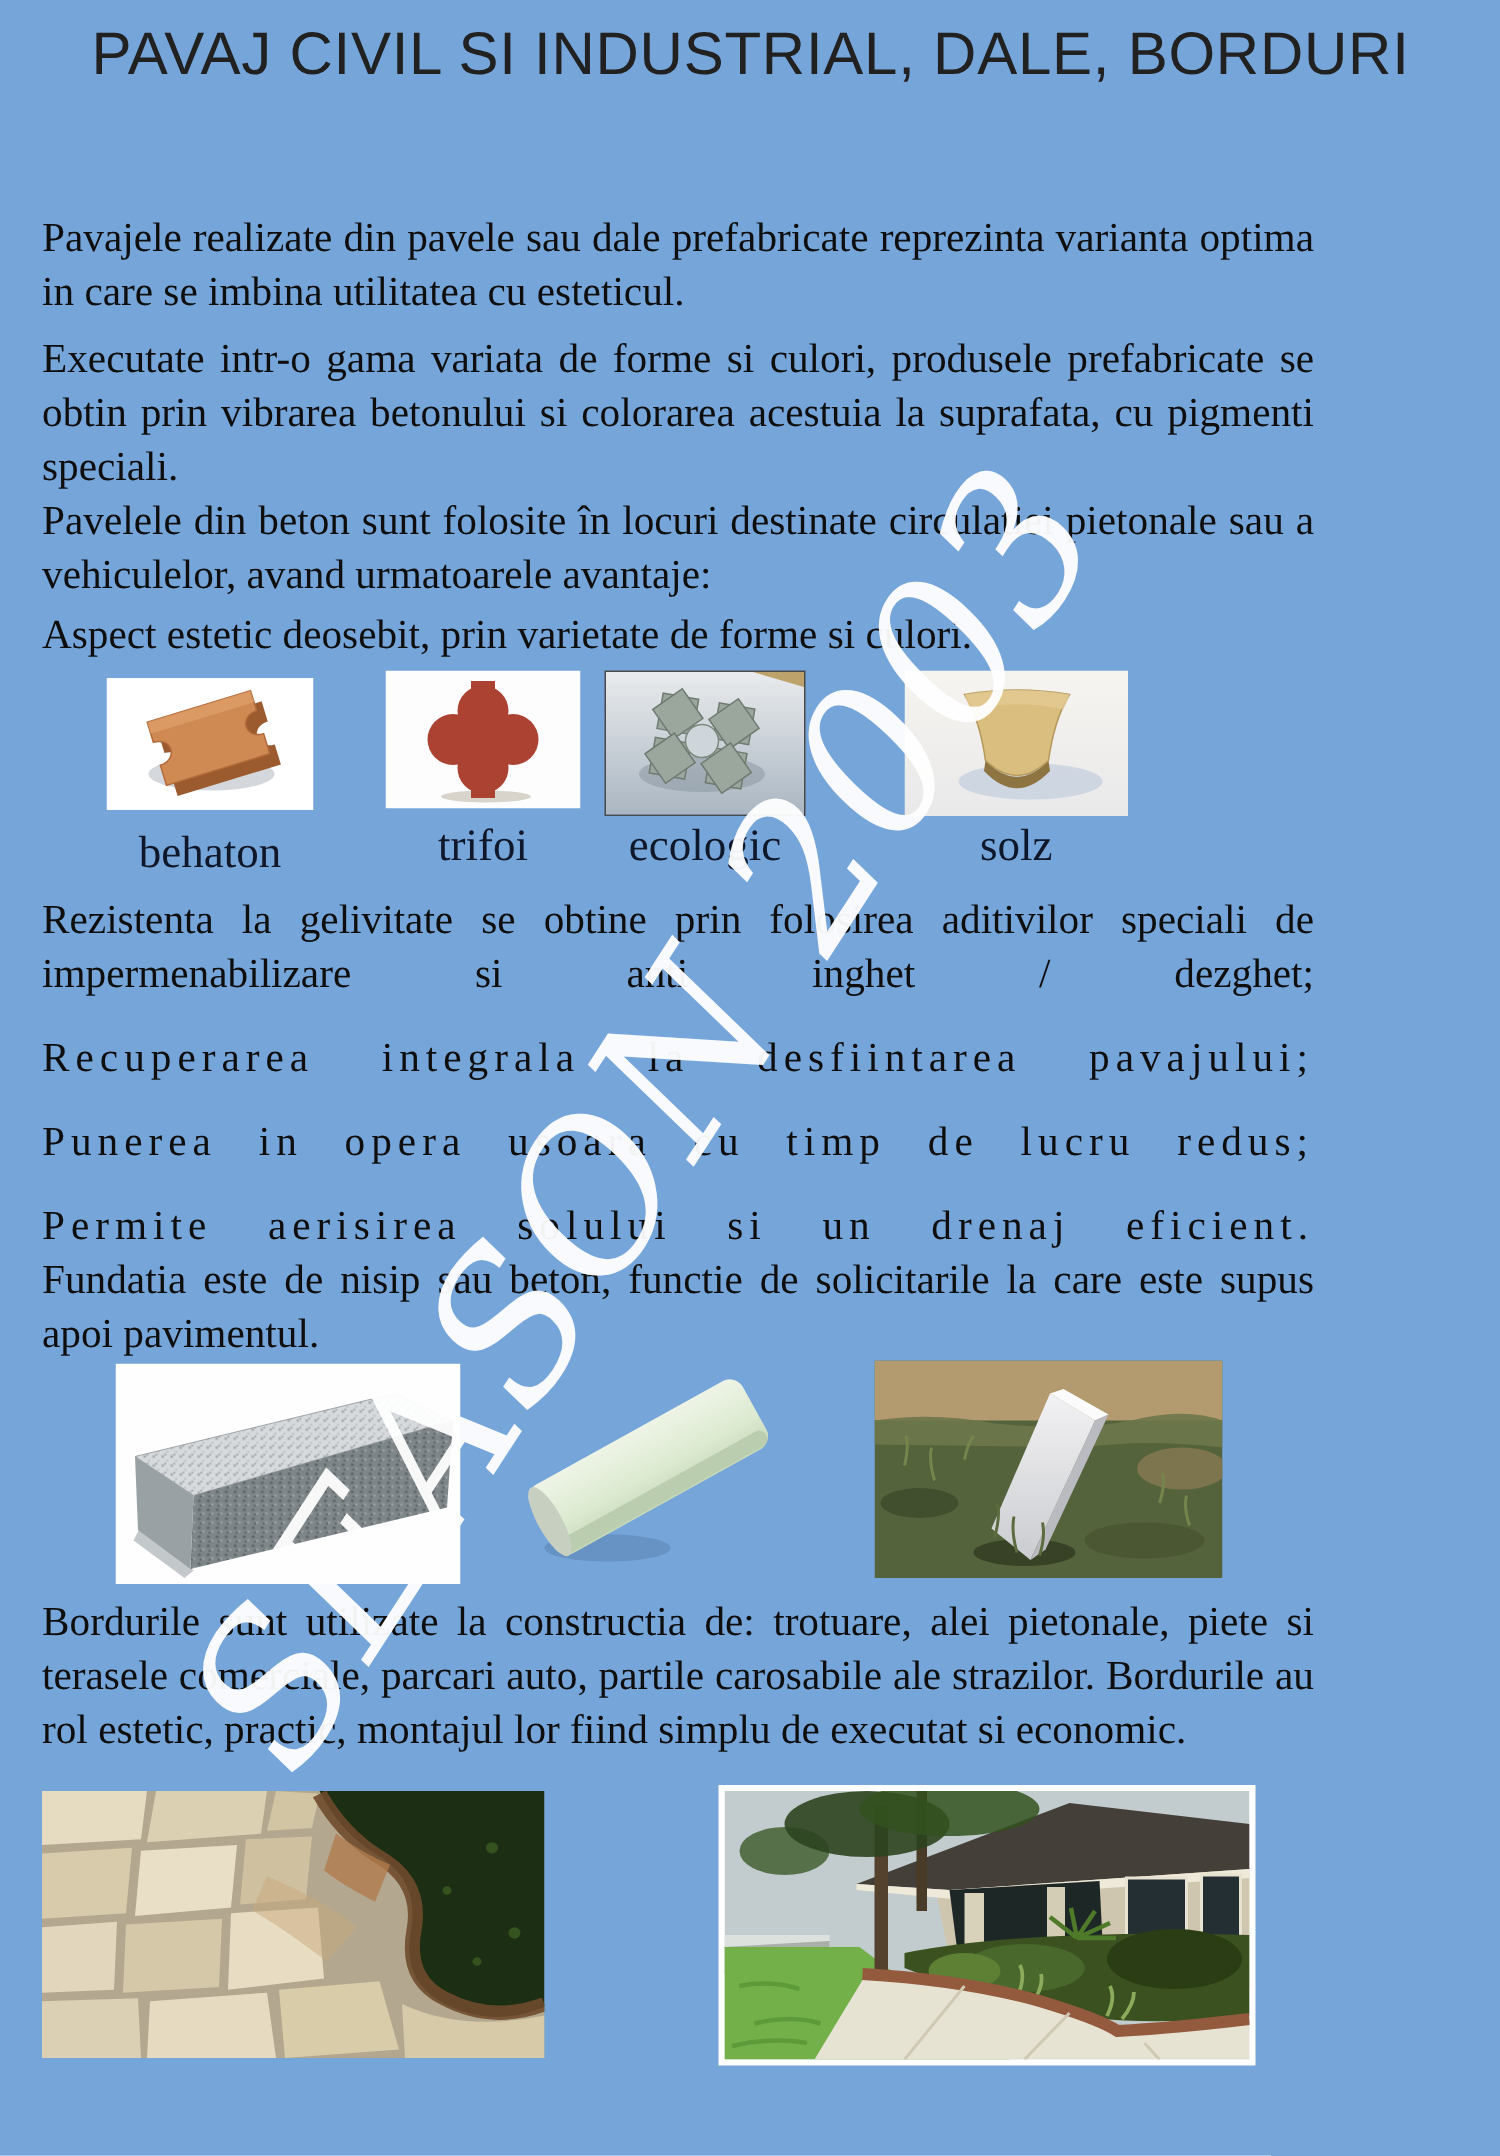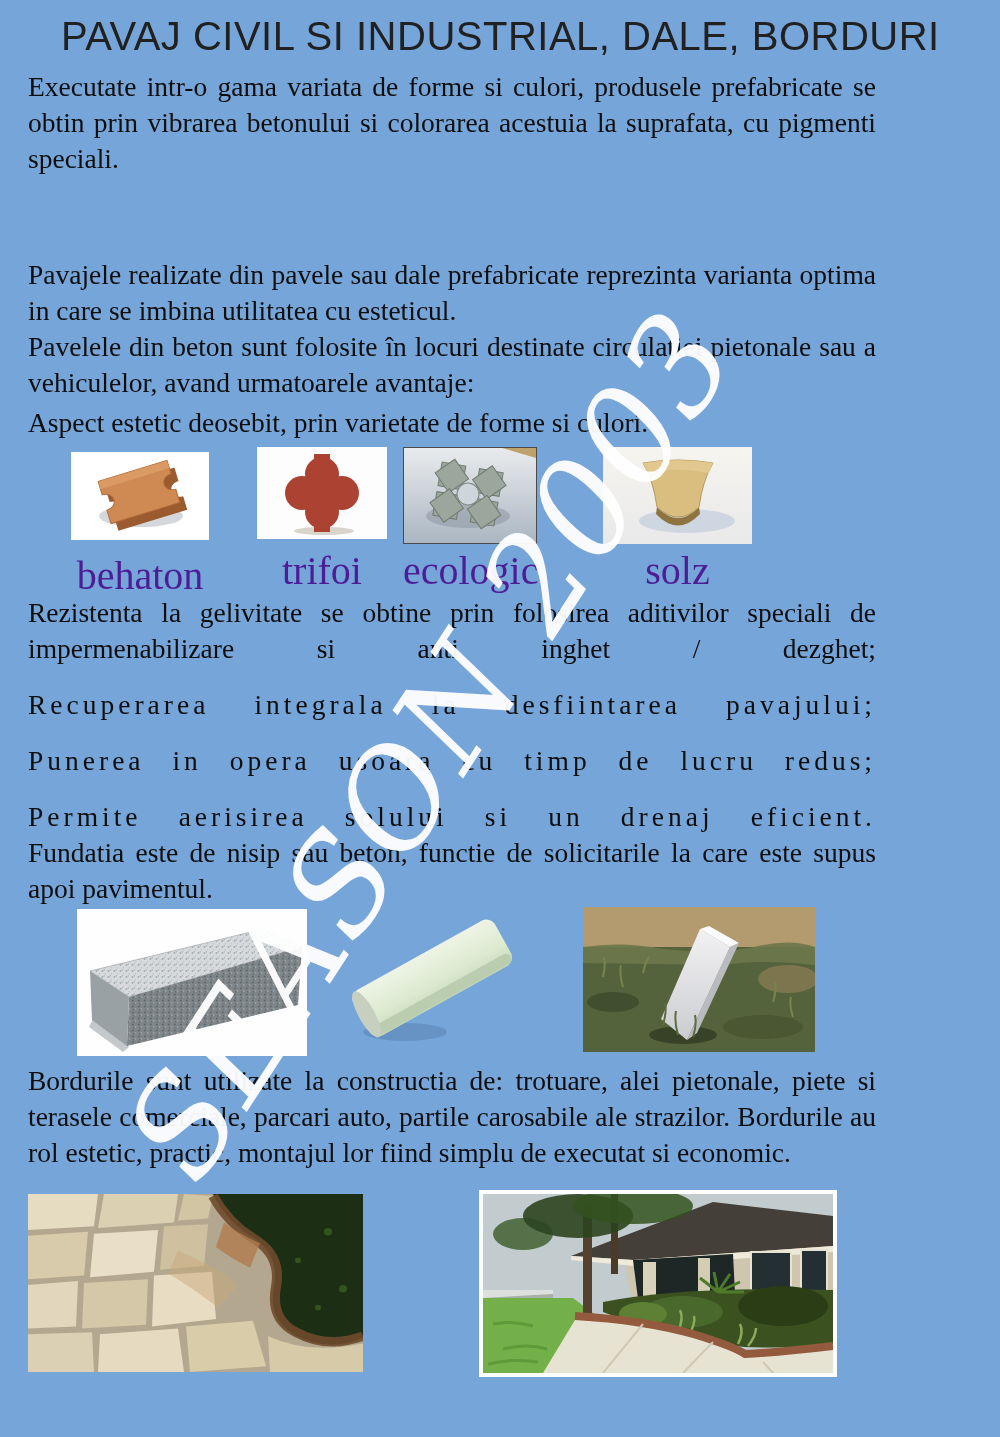--- a/index.html
+++ b/index.html
@@ -26,21 +26,21 @@
   .mt-8{margin-top:8px;}
   .mt-4{margin-top:4px;}
   .row{position:relative; margin:0; padding:0;}
   .paver-row{margin-top:6px; height:140px;}
   .curb-row{margin-top:2px; height:150px;}
   .photo-row{margin-top:21px; height:192px;}
   figure{margin:0; padding:0; position:absolute; top:0;}
   figure svg{display:block;}
   figcaption{
     position:absolute; left:0; right:0; text-align:center;
-    font-size:40px; color:#4c1d95; top:100px;
+    font-size:30px; color:#0f172a; top:100px;
   }
   .f-behaton{left:71px; top:5px;}
   .f-trifoi{left:257px;text-decoration:underline;}
   .f-ecologic{left:403px;}
   .f-ecologic svg{border:1px solid #4a4a4a;}
   .f-solz{left:603px;}
   .f-granite{left:77px;}
   .f-green{left:345px; top:2px;}
   .f-grass{left:583px; top:-2px;}
   .f-flagstone{left:28px; top:2px;}
@@ -55,23 +55,23 @@
     letter-spacing:2px; opacity:0.95; pointer-events:none;
   }
 </style>
 </head>
 <body>
 
 <div class="page">
 
   <div class="title">PAVAJ CIVIL SI INDUSTRIAL, DALE, BORDURI</div>
 
+  <p class="body mt-intro">Pavajele realizate din pavele sau dale prefabricate reprezinta varianta optima in care se imbina utilitatea cu esteticul.</p>
+
   <p class="body mt-9 stretch-last">Executate intr-o gama variata de forme si culori, produsele prefabricate se obtin prin vibrarea betonului si colorarea acestuia la suprafata, cu pigmenti speciali.</p>
-
-  <p class="body mt-intro">Pavajele realizate din pavele sau dale prefabricate reprezinta varianta optima in care se imbina utilitatea cu esteticul.</p>
   <p class="body">Pavelele din beton sunt folosite în locuri destinate circulatiei pietonale sau a vehiculelor, avand urmatoarele avantaje:</p>
 
   <p class="body mt-4">Aspect estetic deosebit, prin varietate de forme si culori.</p>
 
   <div class="row paver-row">
     <figure class="f-behaton">
       <svg width="138" height="88" viewBox="0 0 138 88">
         <rect width="138" height="88" fill="#ffffff"></rect>
         <ellipse cx="70" cy="64" rx="42" ry="11" fill="#c9cdd2" opacity="0.8"></ellipse>
         <g transform="translate(68,40) rotate(-17)">

